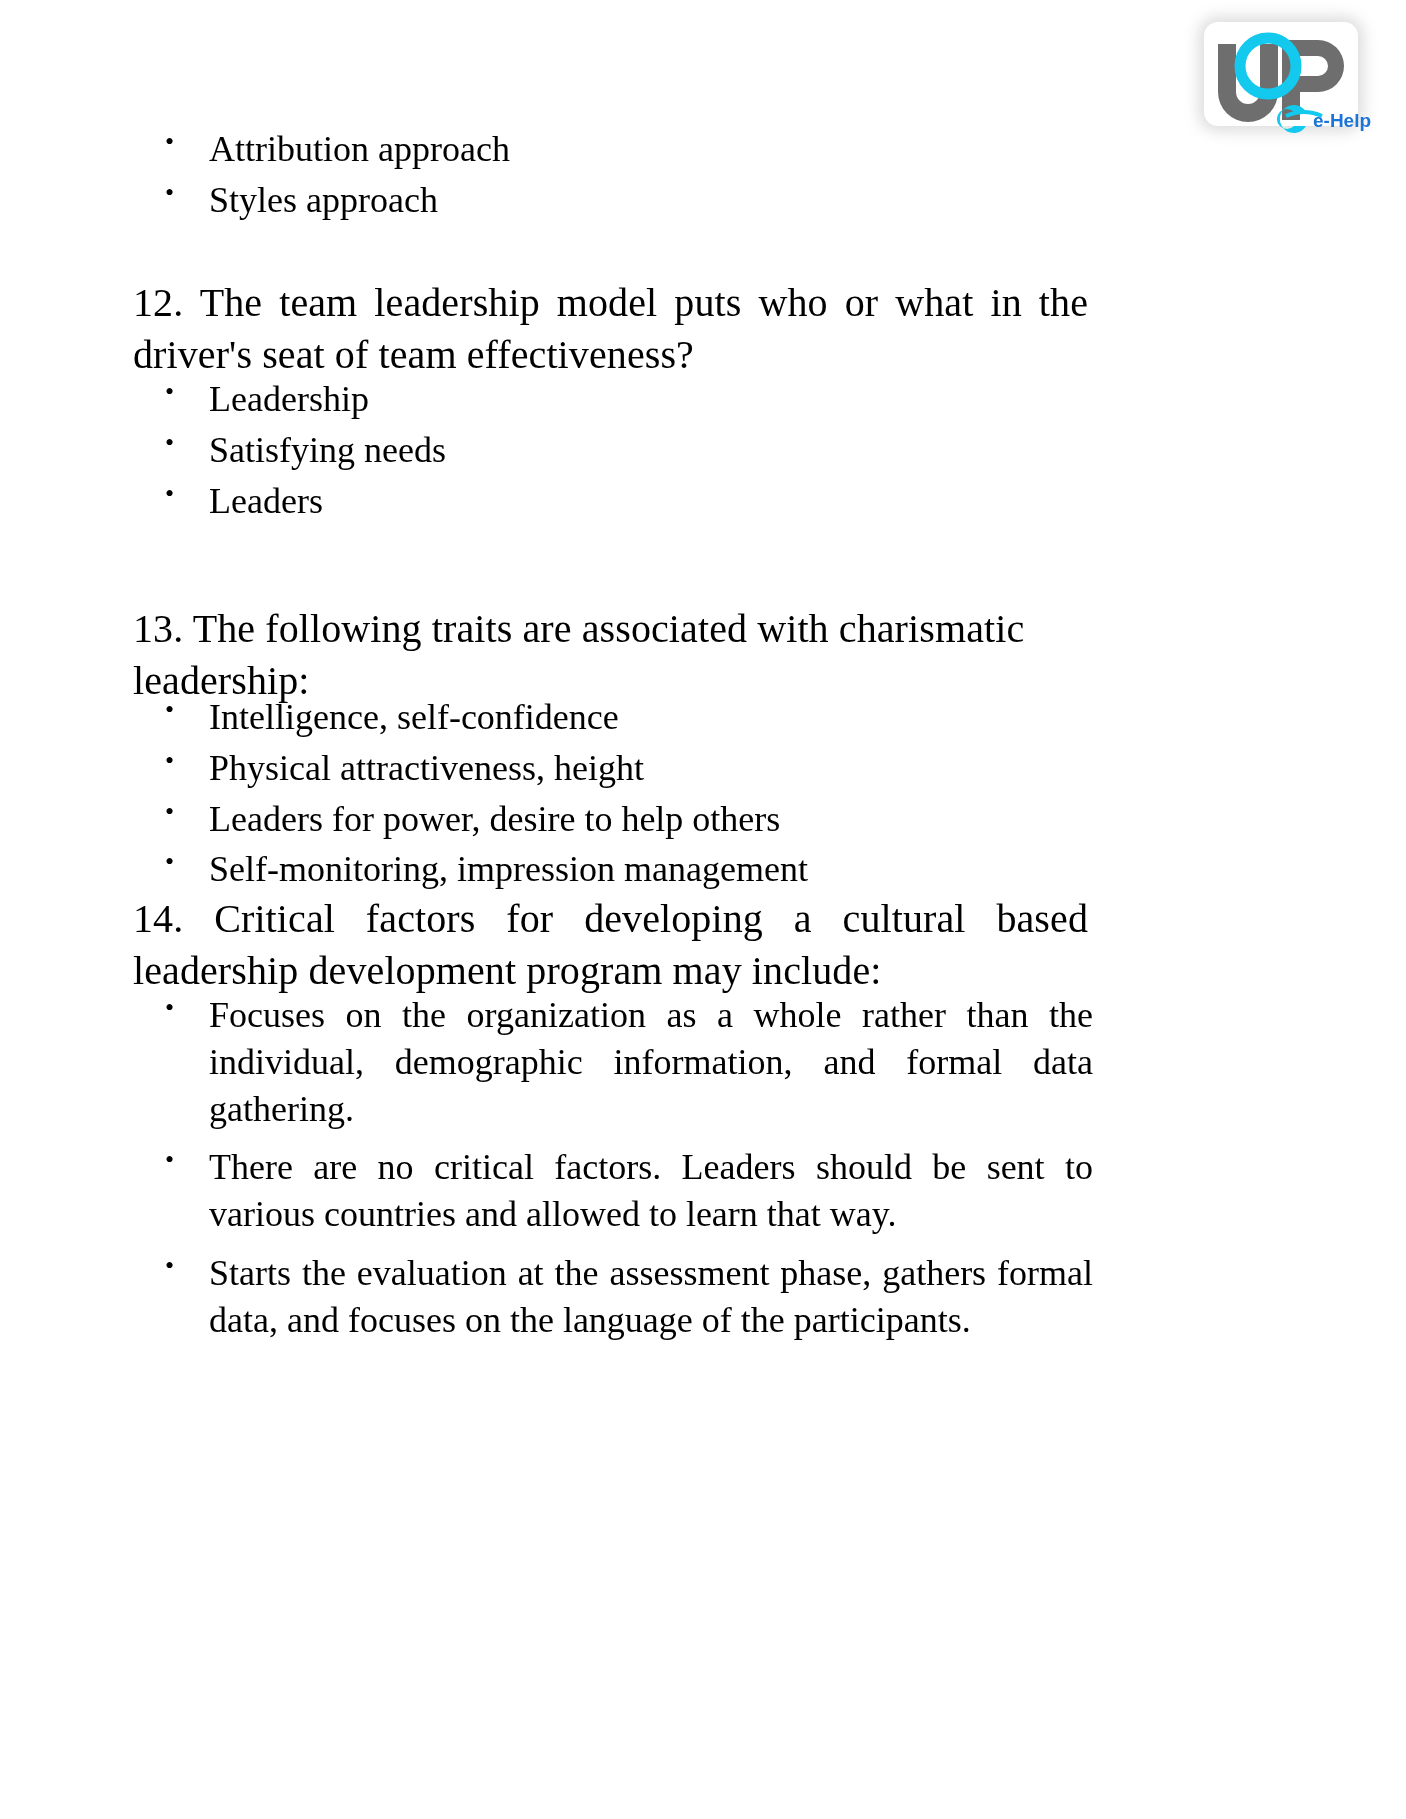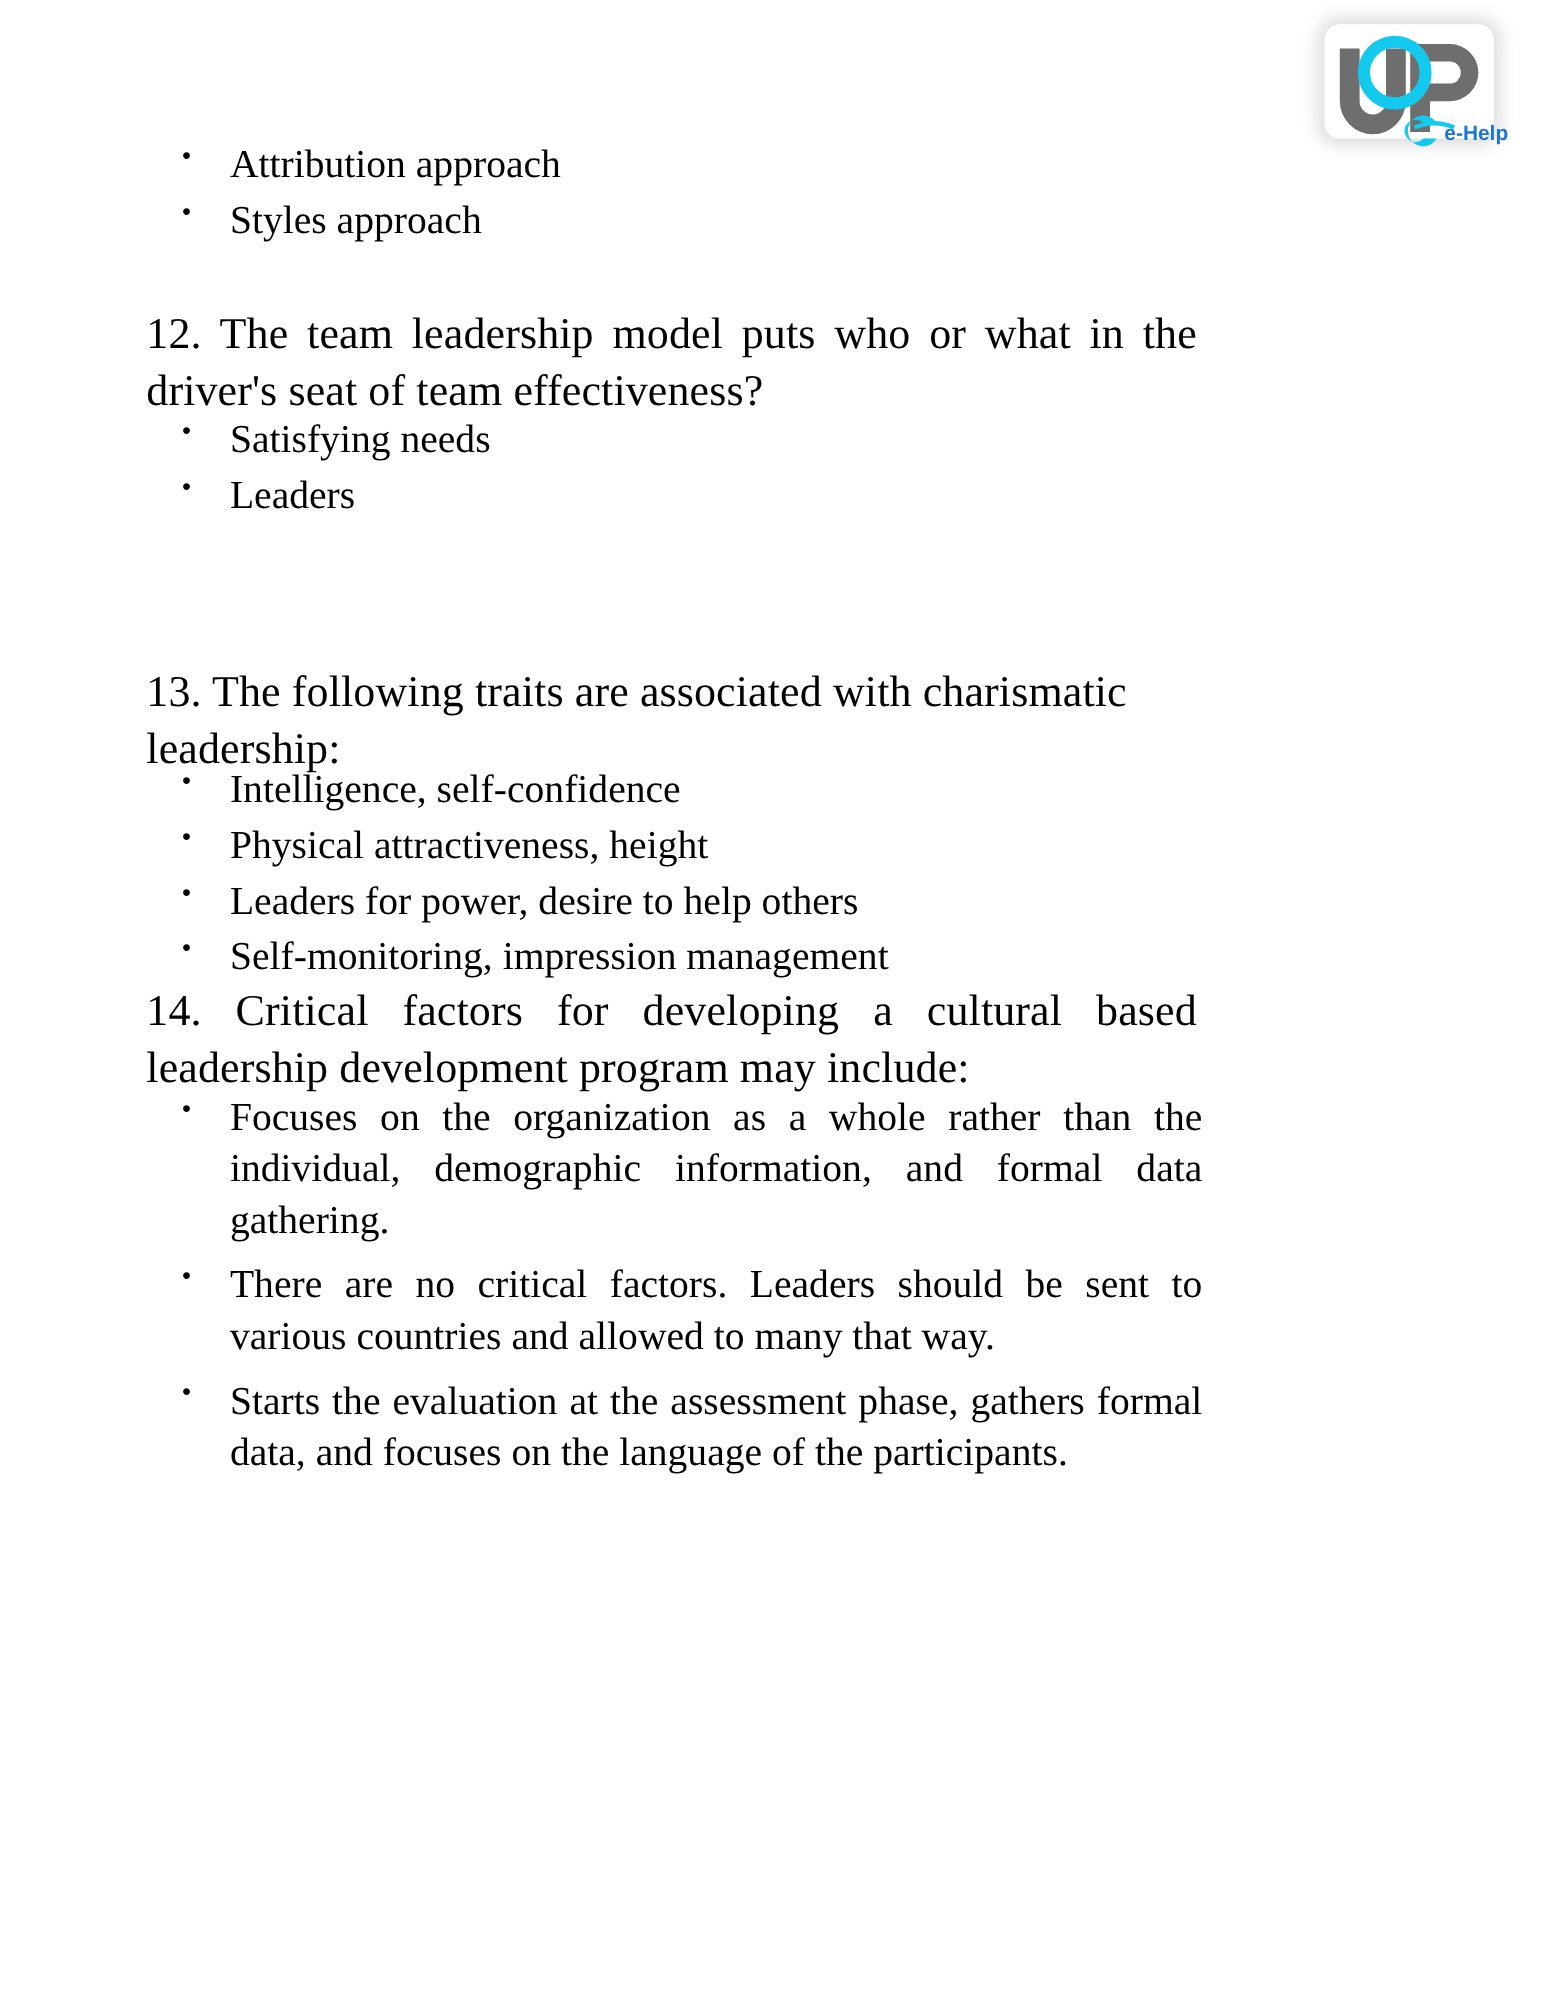--- a/index.html
+++ b/index.html
@@ -134,35 +134,36 @@
   <div class="content">
 
     <ul class="opts tight" id="blk-top-list">
       <li>Attribution approach</li>
       <li>Styles approach</li>
     </ul>
 
     <div class="qtext" id="blk-q12">12. The team leadership model puts who or what in the driver's seat of team effectiveness?</div>
 
     <ul class="opts tight" id="blk-q12-opts">
+      <li>Leadership</li>
       <li>Satisfying needs</li>
       <li>Leaders</li>
     </ul>
 
     <div class="qtext nojust" id="blk-q13">13. The following traits are associated with charismatic leadership:</div>
 
     <ul class="opts tight" id="blk-q13-opts">
       <li>Intelligence, self-confidence</li>
       <li>Physical attractiveness, height</li>
       <li>Leaders for power, desire to help others</li>
       <li>Self-monitoring, impression management</li>
     </ul>
 
     <div class="qtext" id="blk-q14">14. Critical factors for developing a cultural based leadership development program may include:</div>
 
     <ul class="opts justified wide" id="blk-q14-opts">
       <li>Focuses on the organization as a whole rather than the individual, demographic information, and formal data gathering.</li>
-      <li>There are no critical factors. Leaders should be sent to various countries and allowed to many that way.</li>
+      <li>There are no critical factors. Leaders should be sent to various countries and allowed to learn that way.</li>
       <li>Starts the evaluation at the assessment phase, gathers formal data, and focuses on the language of the participants.</li>
     </ul>
 
   </div>
 </div>
 
 </body></html>

